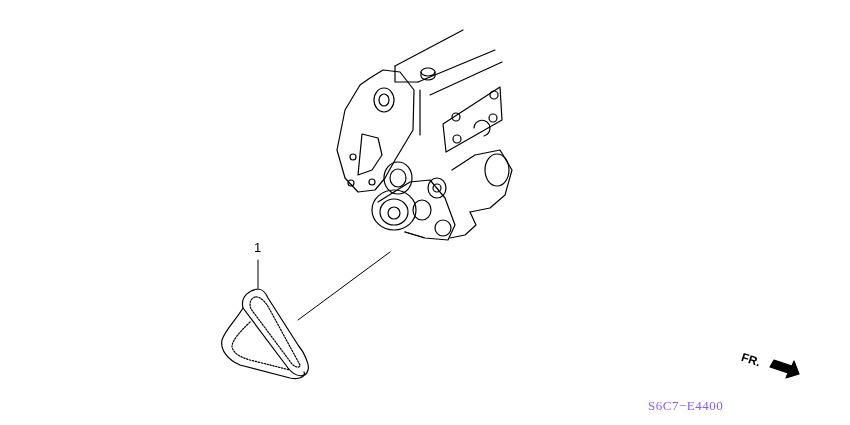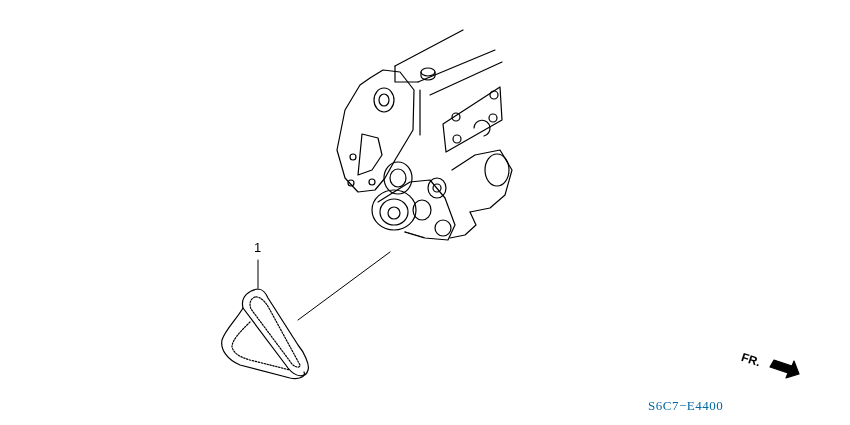--- a/index.html
+++ b/index.html
@@ -1,19 +1,19 @@
 <!DOCTYPE html>
 <html><head>
 <meta charset="utf-8">
 <style>
   html, body { margin: 0; padding: 0; background: #ffffff; }
   .canvas { position: relative; width: 850px; height: 425px; background: #ffffff; overflow: hidden; }
   svg.art { position: absolute; left: 0; top: 0; }
   .callout { position: absolute; font-family: "Liberation Sans", sans-serif; font-size: 13px; color: #000; }
-  .code { position: absolute; left: 648px; top: 398px; font-family: "Liberation Serif", serif; font-size: 13px; color: #0369a1; letter-spacing: 0.5px; }
+  .code { position: absolute; left: 648px; top: 398px; font-family: "Liberation Serif", serif; font-size: 13px; color: #8b5cf6; letter-spacing: 0.5px; }
   .fr { position: absolute; left: 744px; top: 350px; font-family: "Liberation Sans", sans-serif; font-weight: bold; font-size: 12px; color: #000; transform: rotate(18deg); transform-origin: left top; }
 </style>
 </head>
 <body>
 
 <div class="canvas">
   <svg class="art" width="850" height="425" viewBox="0 0 850 425" fill="none" stroke="#000" stroke-width="1.2" stroke-linejoin="round" stroke-linecap="round">
 
     <g>
       <path d="M395 66 L463 30"></path>

